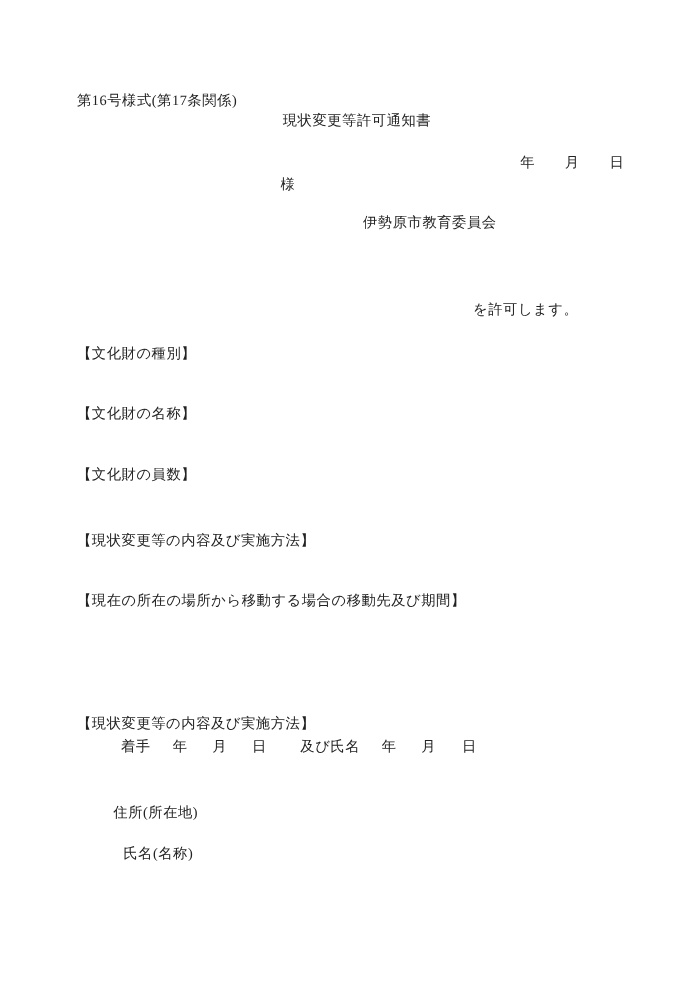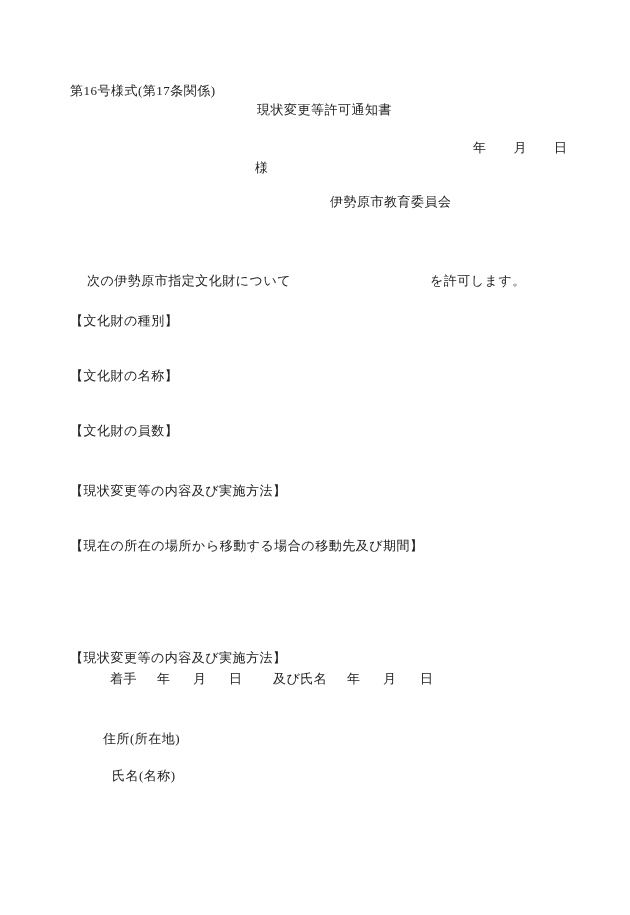--- a/index.html
+++ b/index.html
@@ -45,21 +45,20 @@
   <div class="t" style="left:70px; top:83px">第16号様式(第17条関係)</div>
 
   <div class="t" style="left:257px; top:102px">現状変更等許可通知書</div>
 
   <div class="t" style="left:473px; top:140px">年　　月　　日</div>
 
   <div class="t" style="left:255px; top:160px">様</div>
 
   <div class="t" style="left:330px; top:194px">伊勢原市教育委員会</div>
 
-  <div class="t" style="left:87px; top:273px">次の伊勢原市指定文化財について</div>
 
   <div class="t" style="left:430px; top:273px">を許可します。</div>
 
   <div class="t" style="left:70px; top:313px">【文化財の種別】</div>
 
   <div class="t" style="left:70px; top:368px">【文化財の名称】</div>
 
   <div class="t" style="left:70px; top:423px">【文化財の員数】</div>
 
   <div class="t" style="left:70px; top:483px">【現状変更等の内容及び実施方法】</div>

